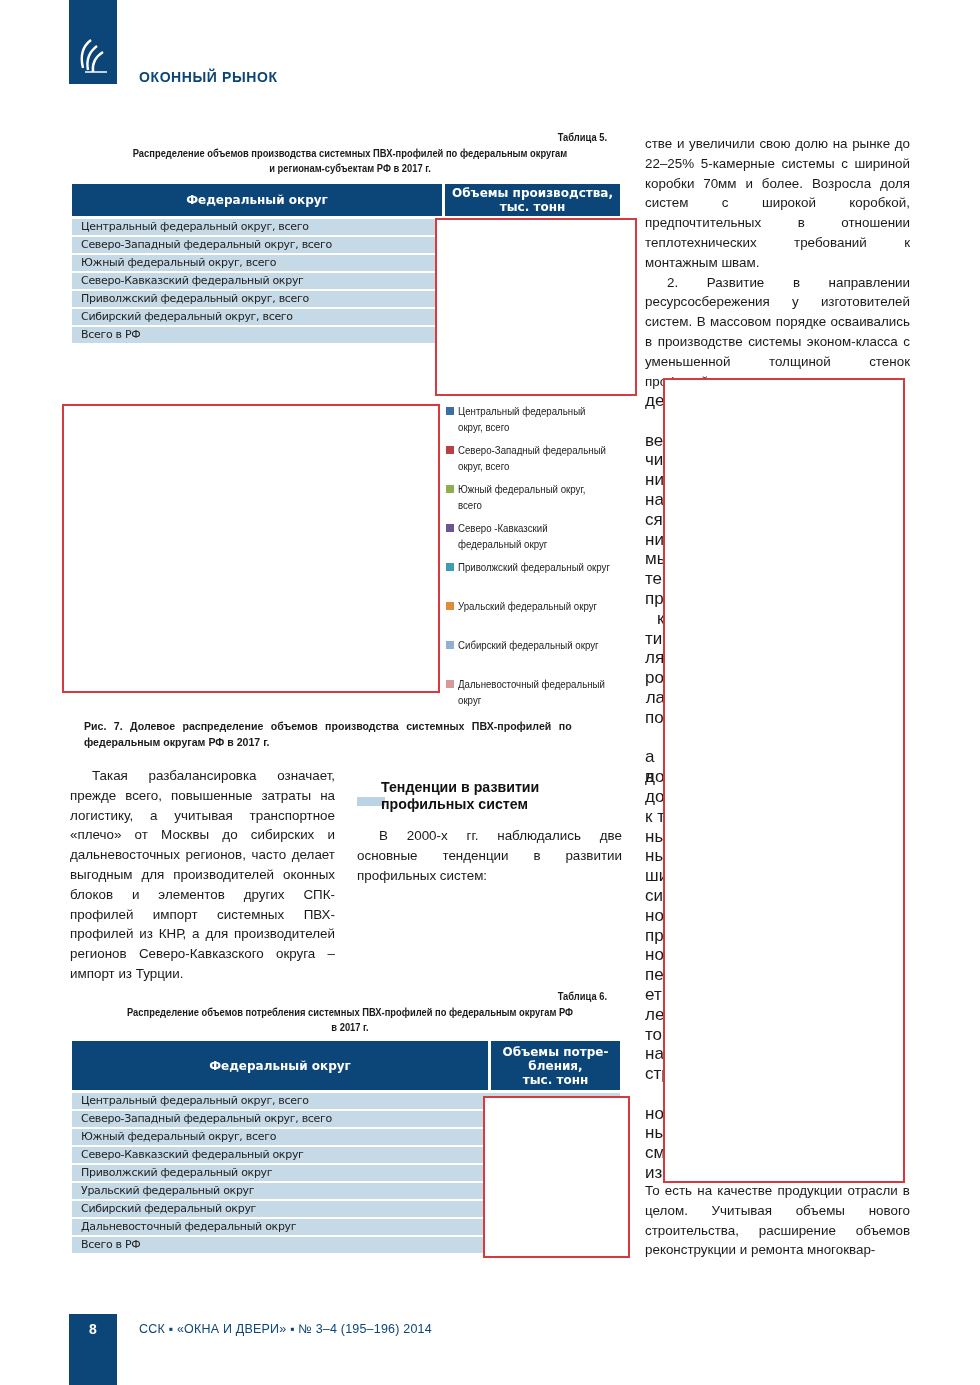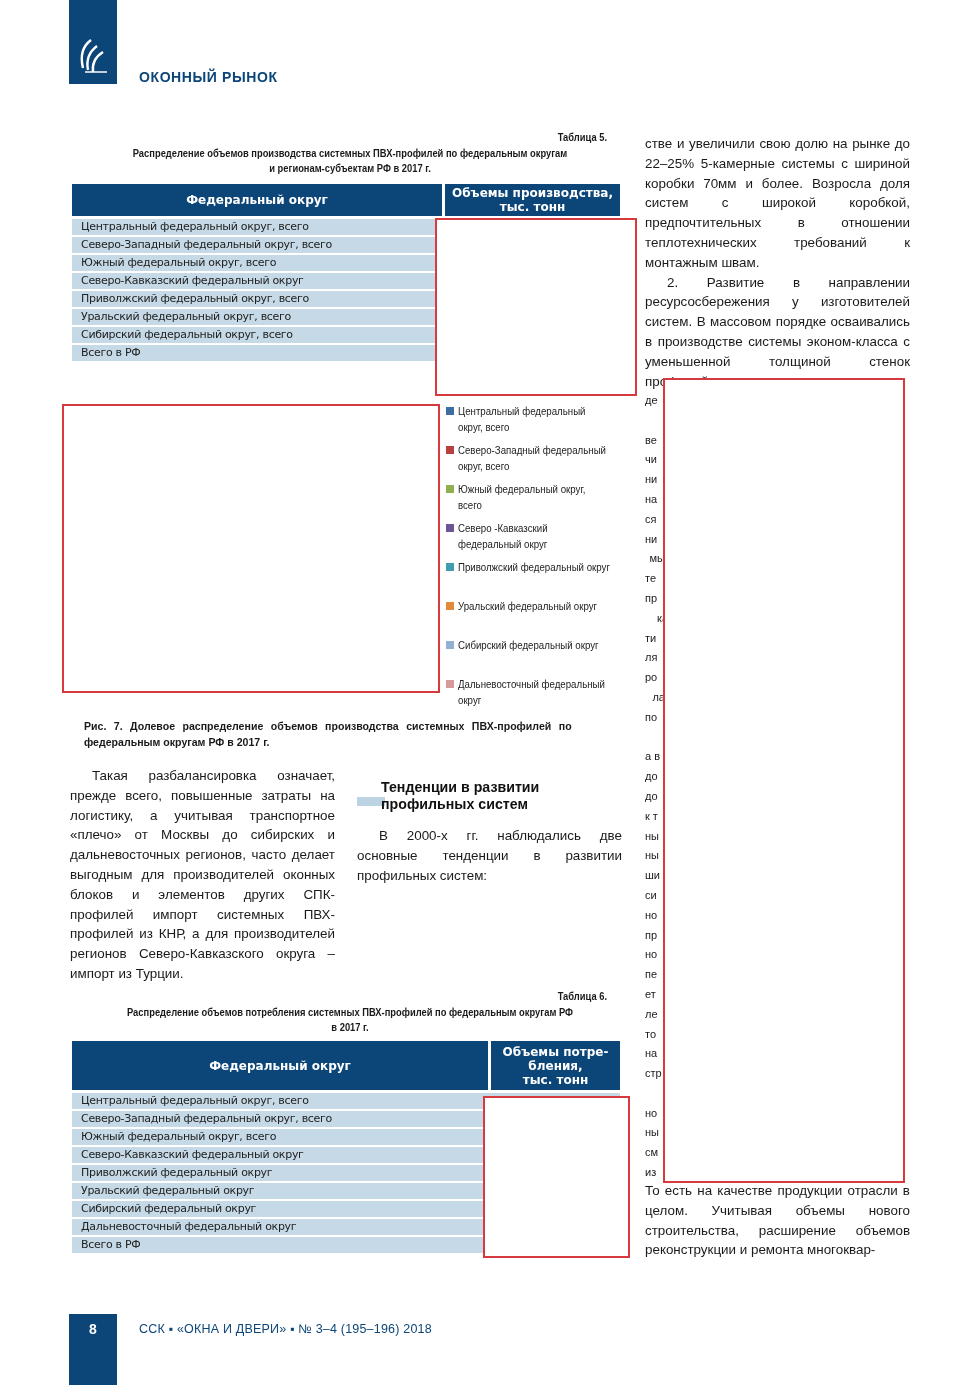--- a/index.html
+++ b/index.html
@@ -58,21 +58,20 @@
       <span>Объемы производства,</span>
       <span>тыс. тонн</span>
     </div>
   </div>
   <div id="t5rows" style="margin-top:3px;">
       <div class="tbl-row" style="width: 548px; margin-bottom: 2px;">Центральный федеральный округ, всего</div>
       <div class="tbl-row" style="width: 548px; margin-bottom: 2px;">Северо-Западный федеральный округ, всего</div>
       <div class="tbl-row" style="width: 548px; margin-bottom: 2px;">Южный федеральный округ, всего</div>
       <div class="tbl-row" style="width: 548px; margin-bottom: 2px;">Северо-Кавказский федеральный округ</div>
       <div class="tbl-row" style="width: 548px; margin-bottom: 2px;">Приволжский федеральный округ, всего</div>
-      <div class="tbl-row" style="width: 548px; margin-bottom: 2px;">Уральский федеральный округ, всего</div>
       <div class="tbl-row" style="width: 548px; margin-bottom: 2px;">Сибирский федеральный округ, всего</div>
       <div class="tbl-row" style="width: 548px; margin-bottom: 2px;">Всего в РФ</div>
     </div>
 </div>
 <div class="abs mask" style="left:435px; top:218px; width:202px; height:178px;"></div>
 
 <div class="abs mask" style="left:62px; top:404px; width:378px; height:289px;"></div>
 <div class="abs legend" id="legend">
     <div class="legend-item">
       <span class="sw" style="background: rgb(61, 110, 163);"></span>
@@ -119,21 +118,21 @@
   <div>профильных систем</div>
 </div>
 <div class="abs body-text" style="left:357px; top:826px; width:265px;">
   <p>В 2000-х гг. наблюдались две основные тенденции в развитии профильных систем:</p>
 </div>
 
 <div class="abs body-text" style="left:645px; top:134px; width:265px;">
   <p style="text-indent:0">стве и увеличили свою долю на рынке до 22–25% 5-камерные системы с шириной коробки 70мм и более. Возросла доля систем с широкой коробкой, предпочтительных в отношении теплотехнических требований к монтажным швам.</p>
   <p>2. Развитие в направлении ресурсосбережения у изготовителей систем. В массовом порядке осваивались в производстве системы эконом-класса с уменьшенной толщиной стенок профилей.</p>
 </div>
-<div class="abs" id="fragments" style="left:645px; top:391px; width:20px; font-size:11px; line-height:19.8px;">
+<div class="abs" id="fragments" style="left:645px; top:391px; width:20px; font-size:17px; line-height:19.8px;">
     <div style="height: 19.8px;">де</div>
     <div style="height: 19.8px;"></div>
     <div style="height: 19.8px;">ве</div>
     <div style="height: 19.8px;">чи</div>
     <div style="height: 19.8px;">ни</div>
     <div style="height: 19.8px;">на</div>
     <div style="height: 19.8px;">ся</div>
     <div style="height: 19.8px;">ни</div>
     <div style="height: 19.8px; text-align: right;">мы</div>
     <div style="height: 19.8px;">те</div>
@@ -196,13 +195,13 @@
       <div class="tbl-row" style="width: 548px; margin-bottom: 2px;">Приволжский федеральный округ</div>
       <div class="tbl-row" style="width: 548px; margin-bottom: 2px;">Уральский федеральный округ</div>
       <div class="tbl-row" style="width: 548px; margin-bottom: 2px;">Сибирский федеральный округ</div>
       <div class="tbl-row" style="width: 548px; margin-bottom: 2px;">Дальневосточный федеральный округ</div>
       <div class="tbl-row" style="width: 548px; margin-bottom: 2px;">Всего в РФ</div>
     </div>
 </div>
 <div class="abs mask" style="left:483px; top:1096px; width:147px; height:162px;"></div>
 
 <div class="abs footer-block">8</div>
-<div class="abs footer-text">ССК ▪ «ОКНА И ДВЕРИ» ▪ № 3–4 (195–196) 2018</div>
+<div class="abs footer-text">ССК ▪ «ОКНА И ДВЕРИ» ▪ № 3–4 (195–196) 2014</div>
 
 </body></html>

